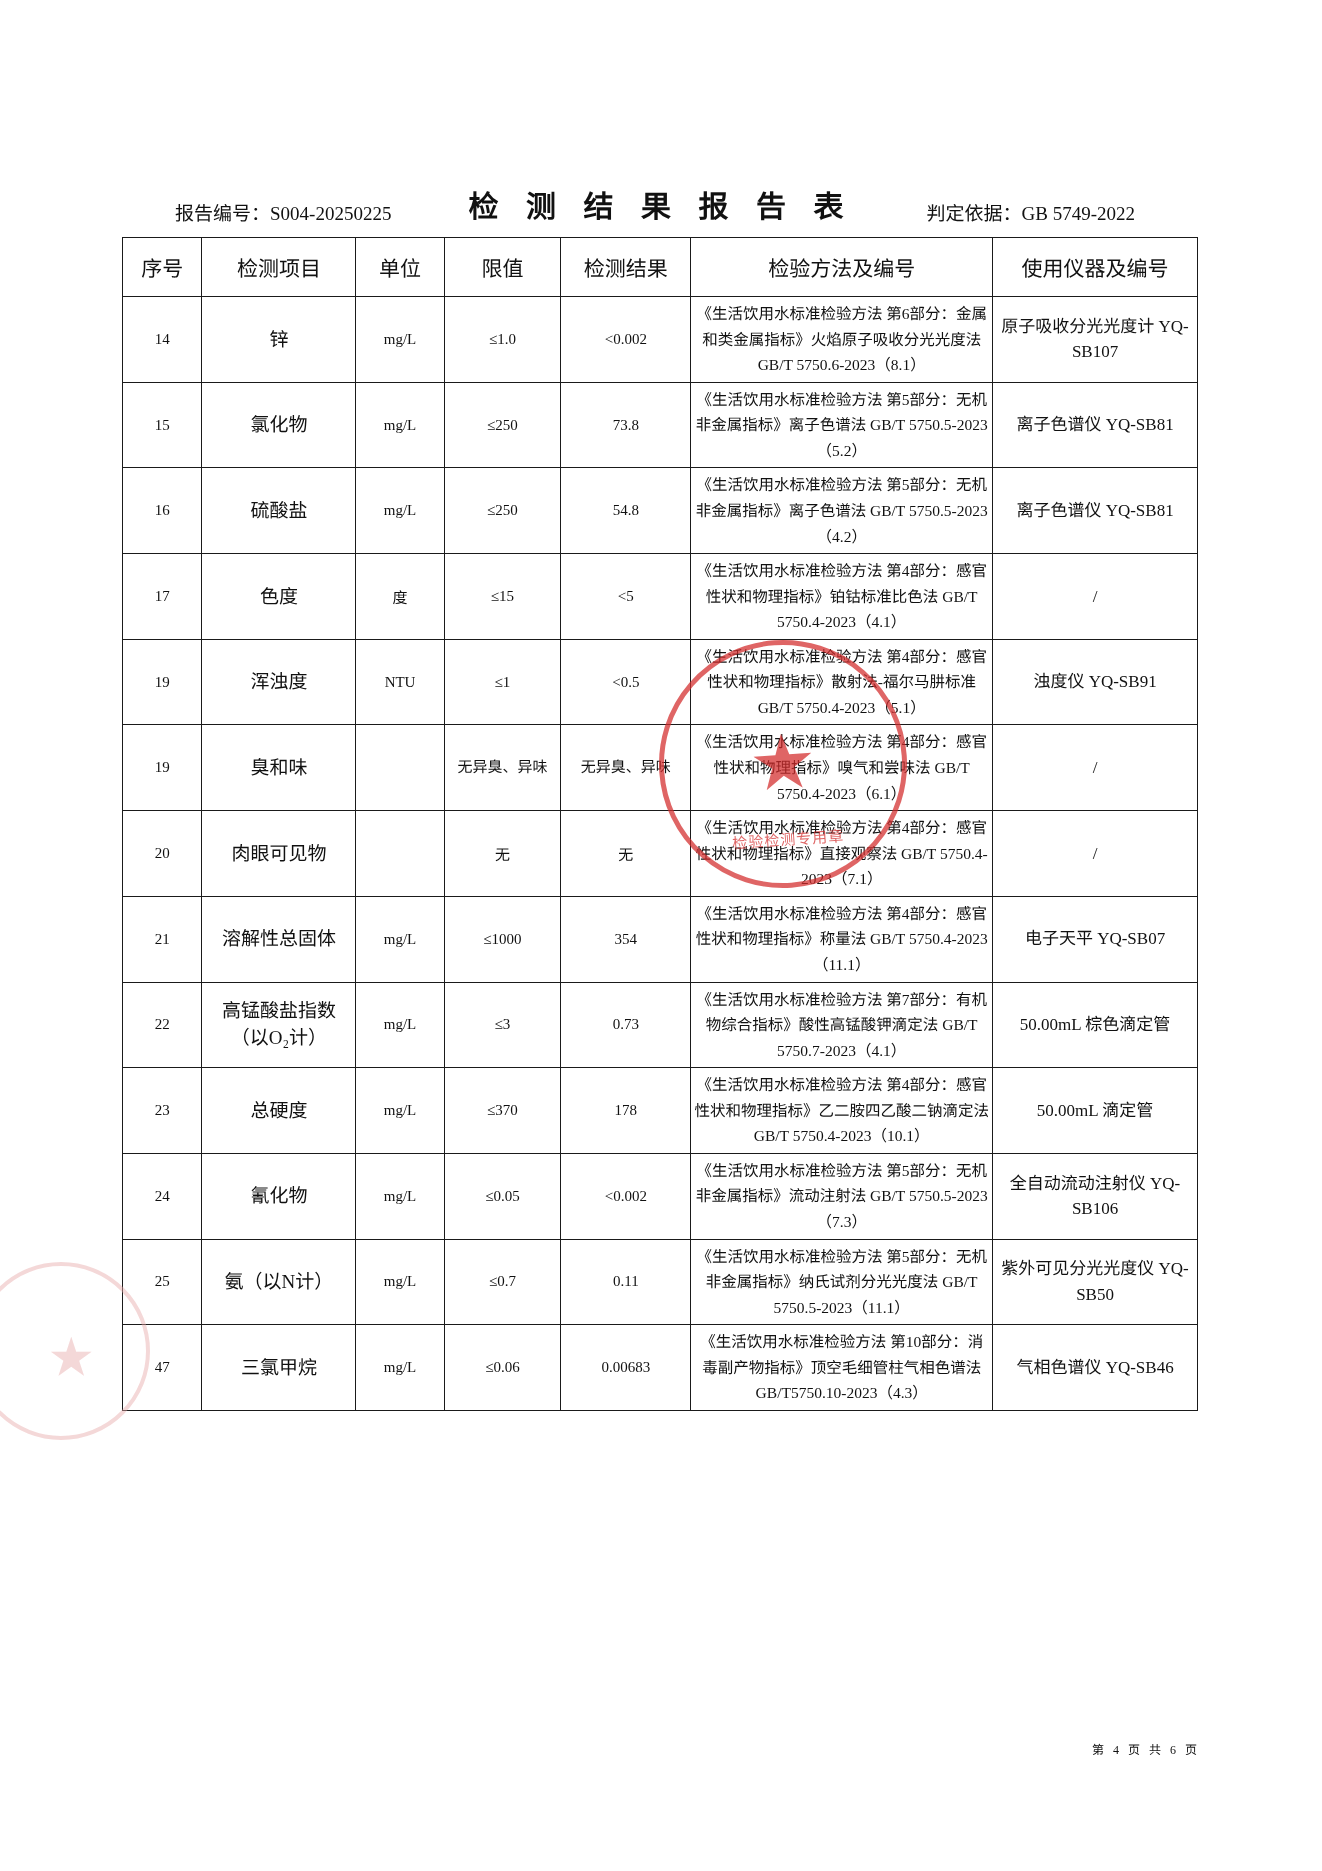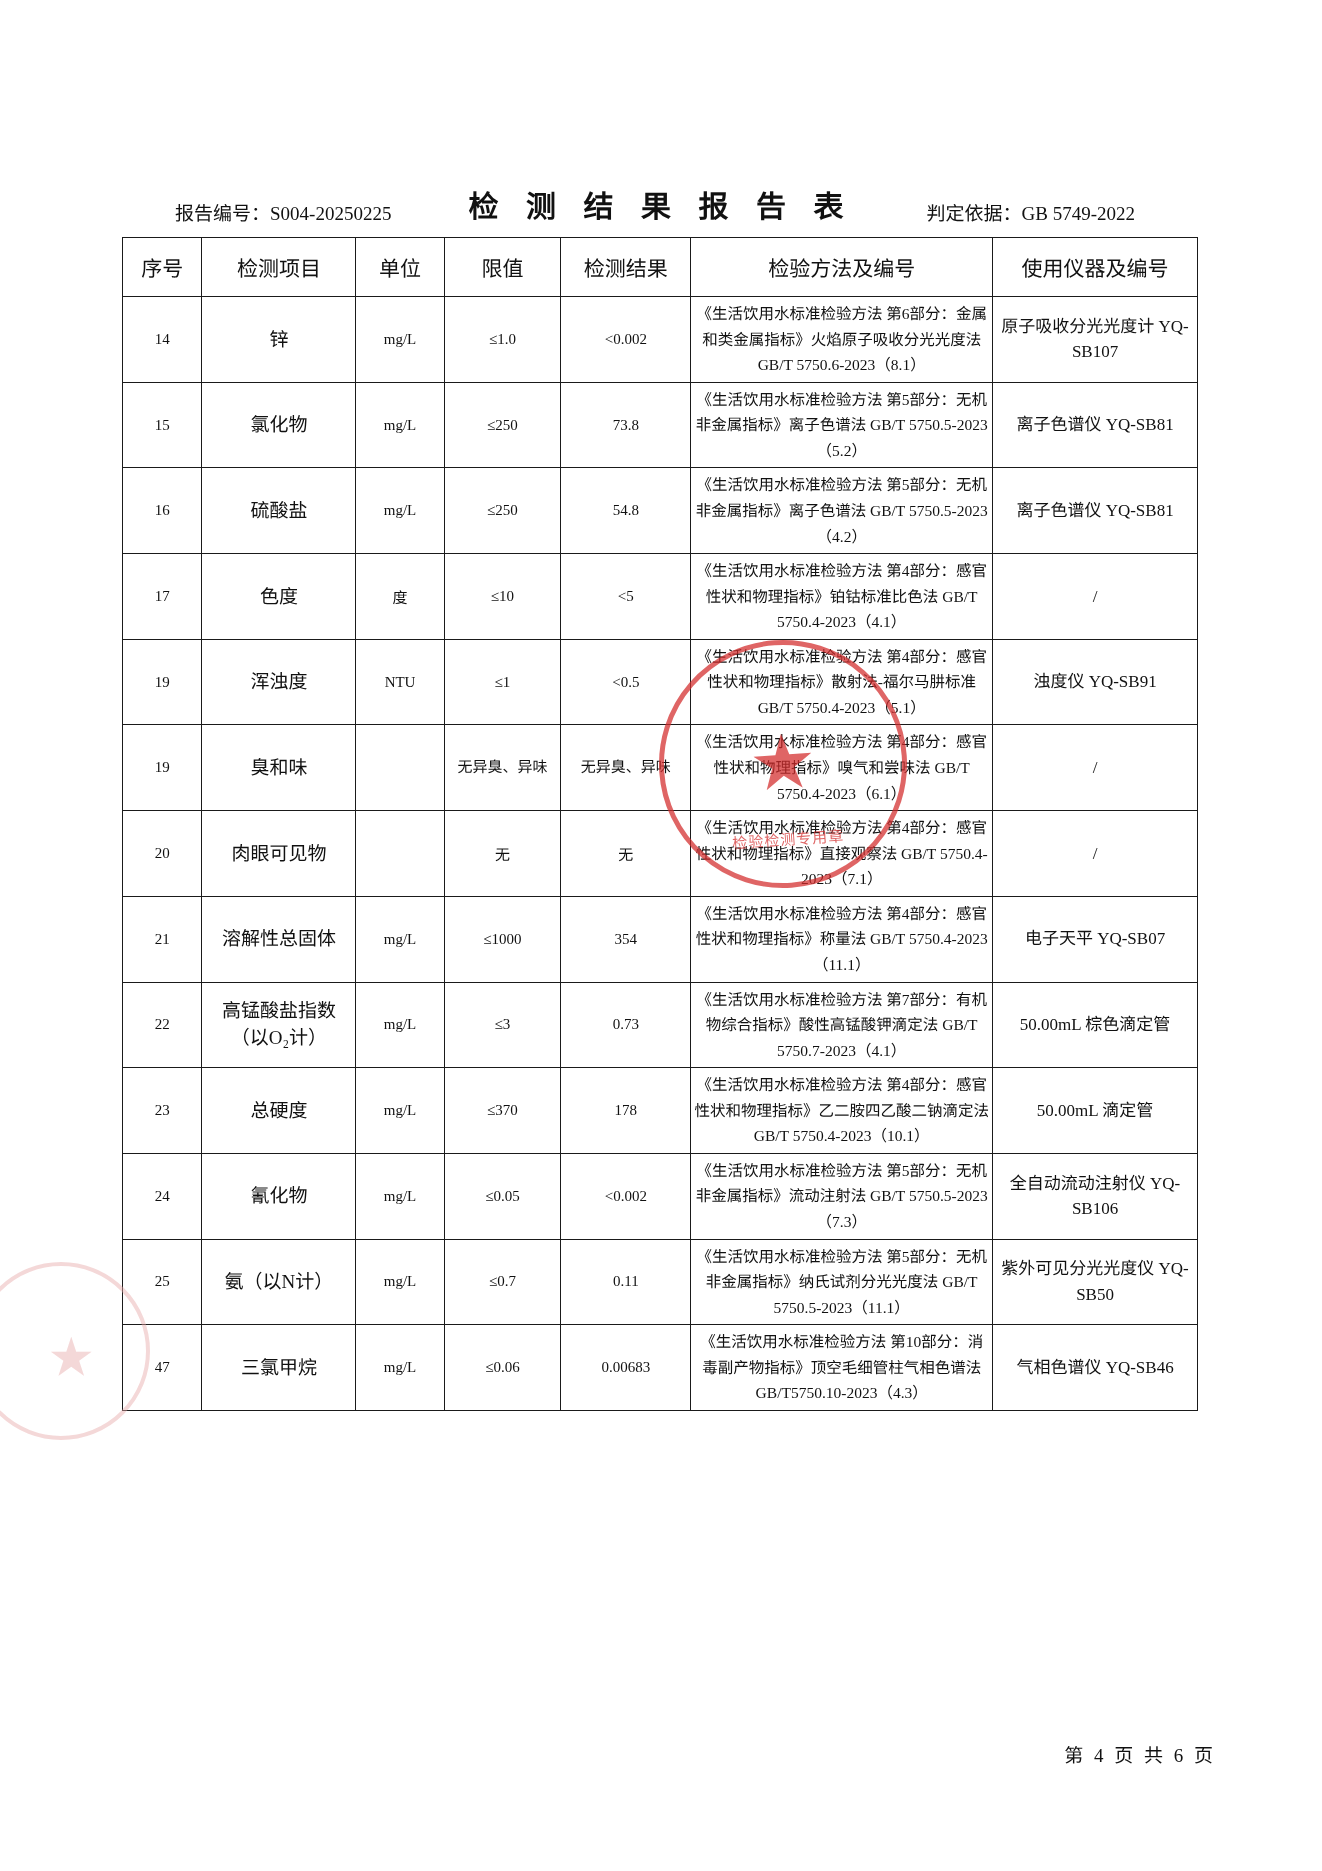--- a/index.html
+++ b/index.html
@@ -98,23 +98,23 @@
     top: 1740px;
     left: 0;
     width: 1322px;
     text-align: center;
     font-size: 19px;
     letter-spacing: 2px;
     padding-right: 0;
   }
   .footer-inner {
     position: absolute;
-    right: 106px;
+    right: 122px;
     top: 0;
-    font-size: 19px;
+    font-size: 12px;
     letter-spacing: 3px;
   }
   
   .seal {
     position: absolute;
     left: 659px;
     top: 640px;
     width: 238px;
     height: 238px;
     border: 5px solid #d32b2b;
@@ -221,21 +221,21 @@
         <td class="unit">mg/L</td>
         <td class="limit">≤250</td>
         <td class="result">54.8</td>
         <td class="method">《生活饮用水标准检验方法 第5部分：无机非金属指标》离子色谱法 GB/T 5750.5-2023（4.2）</td>
         <td class="instr">离子色谱仪 YQ-SB81</td>
       </tr>
       <tr>
         <td class="no">17</td>
         <td class="item">色度</td>
         <td class="unit">度</td>
-        <td class="limit">≤10</td>
+        <td class="limit">≤15</td>
         <td class="result">&lt;5</td>
         <td class="method">《生活饮用水标准检验方法 第4部分：感官性状和物理指标》铂钴标准比色法 GB/T 5750.4-2023（4.1）</td>
         <td class="instr">/</td>
       </tr>
       <tr>
         <td class="no">19</td>
         <td class="item">浑浊度</td>
         <td class="unit">NTU</td>
         <td class="limit">≤1</td>
         <td class="result">&lt;0.5</td>

